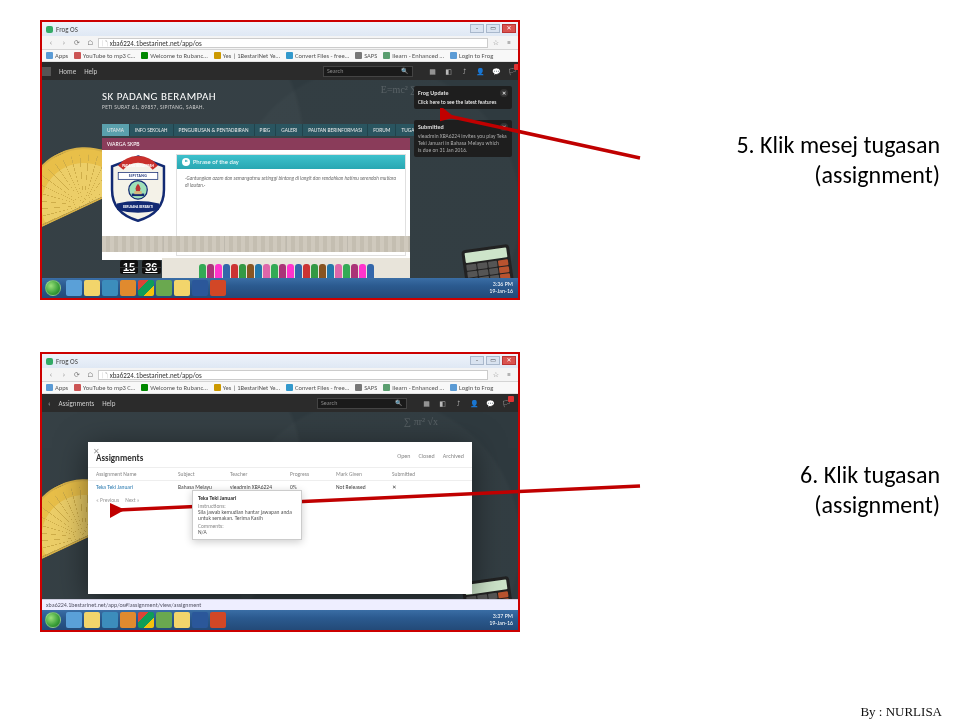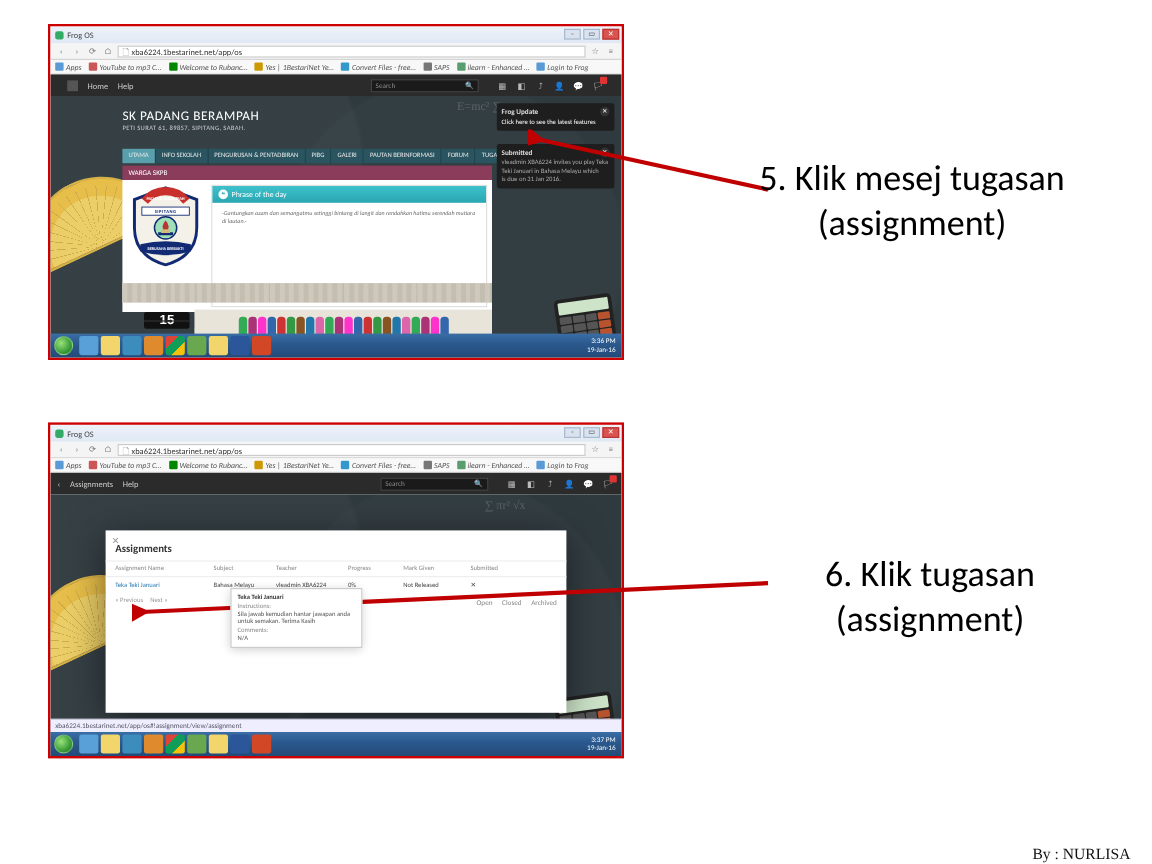--- a/index.html
+++ b/index.html
@@ -53,38 +53,37 @@
   .addr { flex:1; background:#fff; border:1px solid #ccc; height:10px; line-height:9px; padding:0 3px; color:#333; overflow:hidden;}
   .addr .lock{ color:#888; margin-right:2px;}
   .bmbar {
     height: 12px;
     background: #f8f8f8;
     border-bottom: 1px solid #e2e2e2;
     display:flex; align-items:center;
     font-size: 6.5px; color:#555;
     padding: 0 4px; gap:6px;
     overflow:hidden;
-    font-style:italic;
   }
   .bmitem { display:flex; align-items:center; gap:2px; white-space:nowrap;}
   .bmitem .bic{ width:7px; height:7px; background:#5b9bd5; border-radius:1px;}
   .bmitem:nth-child(2) .bic{background:#c55;}
   .bmitem:nth-child(3) .bic{background:#080;}
   .bmitem:nth-child(4) .bic{background:#c90;}
   .bmitem:nth-child(5) .bic{background:#39c;}
   .bmitem:nth-child(6) .bic{background:#777;}
   .bmitem:nth-child(7) .bic{background:#5a9e6f;}
 
   
   .frogtop {
     height: 18px;
     background: #2b2b2b;
     display:flex; align-items:center;
     font-size:7px; color:#ccc;
-    padding: 0 14px; gap:8px;
+    padding: 0 0; gap:8px;
     position:relative;
   }
   .frogtop .home{ width:9px;height:9px; background:#555;}
   .frogsearch{
     margin-left:auto;
     background:#1a1a1a; border:1px solid #444;
     height:11px; width:90px; color:#888; font-size:6px;
     padding:0 3px; display:flex; align-items:center;
   }
   .topicons{ display:flex; gap:5px; margin-left:6px;}
@@ -223,23 +222,24 @@
   
   .timeflip{
     position:absolute;
     left:78px; top:180px;
     display:flex; gap:4px;
   }
   .flip{
     background:#111; color:#fff;
     font-family: Arial, sans-serif;
     font-size:11px; font-weight:bold;
-    padding:1px 13px;
+    padding:1px 3px;
     border-radius:2px;
     position:relative;
+    text-decoration:underline;
   }
   .flip::after{content:"";position:absolute;left:0;right:0;top:50%;height:1px;background:#333;}
 
   
   .groupphoto{
     position:absolute;
     left:120px; right:108px; top:178px; height:22px;
     overflow:hidden;
     background:#e8e4da;
     display:flex; align-items:flex-end; justify-content:center;
@@ -303,21 +303,21 @@
   .modal{
     position:absolute;
     left:46px; right:46px; top:30px; bottom:36px;
     background:#fff;
     box-shadow:0 6px 30px rgba(0,0,0,0.5);
     font-size:6px;
     color:#333;
   }
   .modal .mclose{ position:absolute; top:4px; left:5px; font-size:8px; color:#999;}
   .modal .mtitle{ padding:10px 8px 4px; font-size:9px; font-weight:bold; border-bottom:1px solid #eee;}
-  .mtabs{ position:absolute; top:10px; right:8px; display:flex; gap:8px; font-size:6px; color:#888;margin-top:46px;}
+  .mtabs{ position:absolute; top:10px; right:8px; display:flex; gap:8px; font-size:6px; color:#888;}
   .mtab{ }
   .subbar{
     display:flex; padding:4px 8px 2px; font-size:6px; color:#666; border-bottom:1px solid #eee;
     gap:10px;
     position:relative;
   }
   .filtericon{ position:absolute; right:8px; top:4px; font-size:7px; color:#444;}
   .thdr{
     display:flex; padding:3px 8px;
     font-size:5.5px; color:#888;
@@ -352,24 +352,24 @@
     padding:4px 5px;
     color:#555;
     z-index:5;
   }
   .popover .pvtitle{ font-weight:bold; color:#333; margin-bottom:2px;}
   .popover .pvlab{ color:#888; margin-top:2px;}
 
   
   .callout{
     position:absolute;
-    font-size:30px;
+    font-size:24px;
     color:#000;
     line-height:1.25;
-    text-align:center;
+    text-align:right;
   }
   .callout1{ left:580px; top:130px; width:360px;}
   .callout2{ left:610px; top:460px; width:330px;}
 
   .arrow{
     position:absolute;
     pointer-events:none;
   }
 
   .byline{

